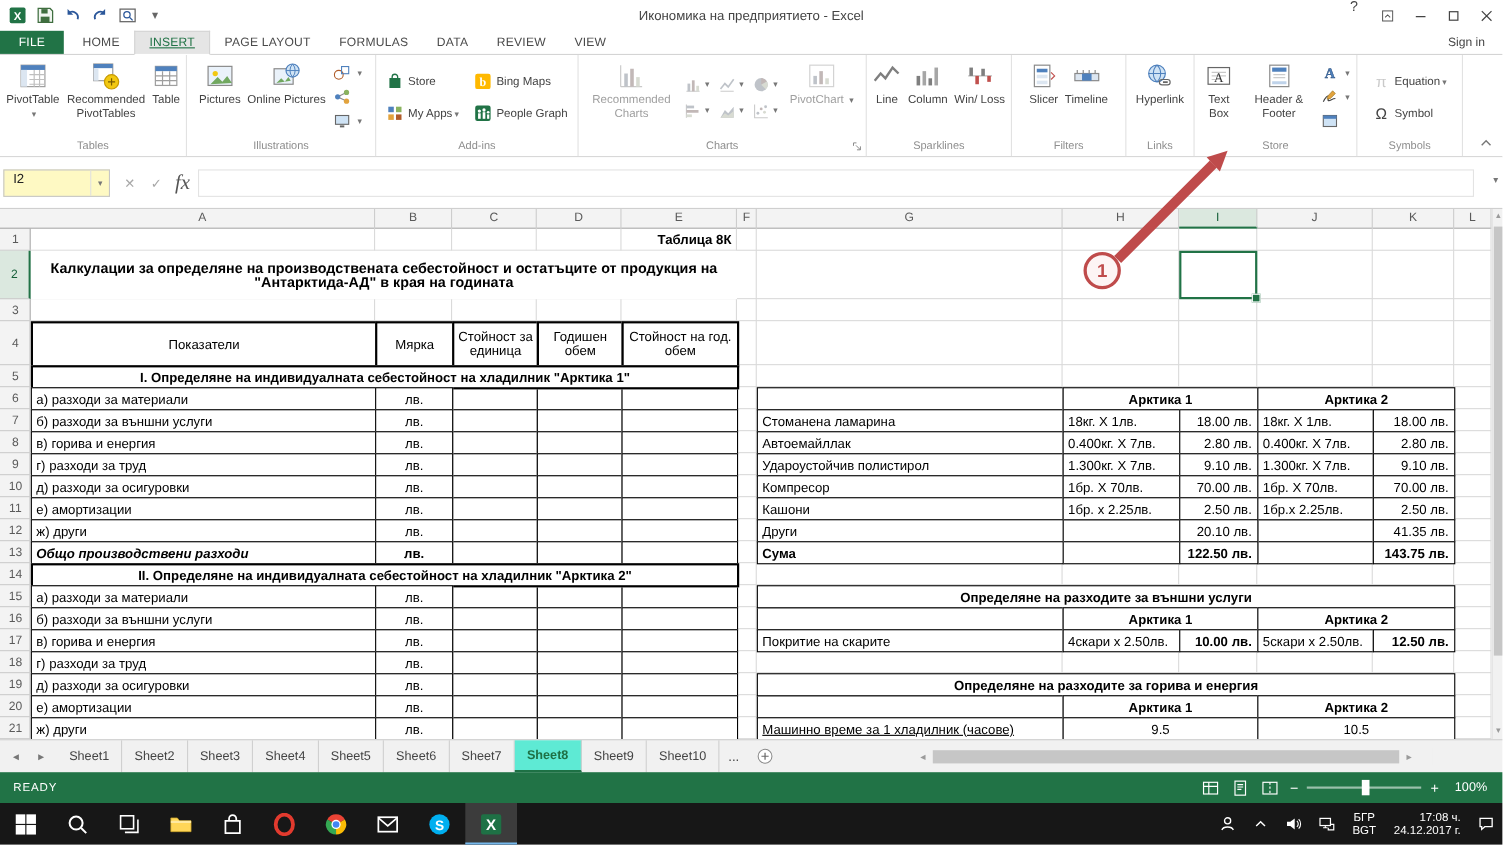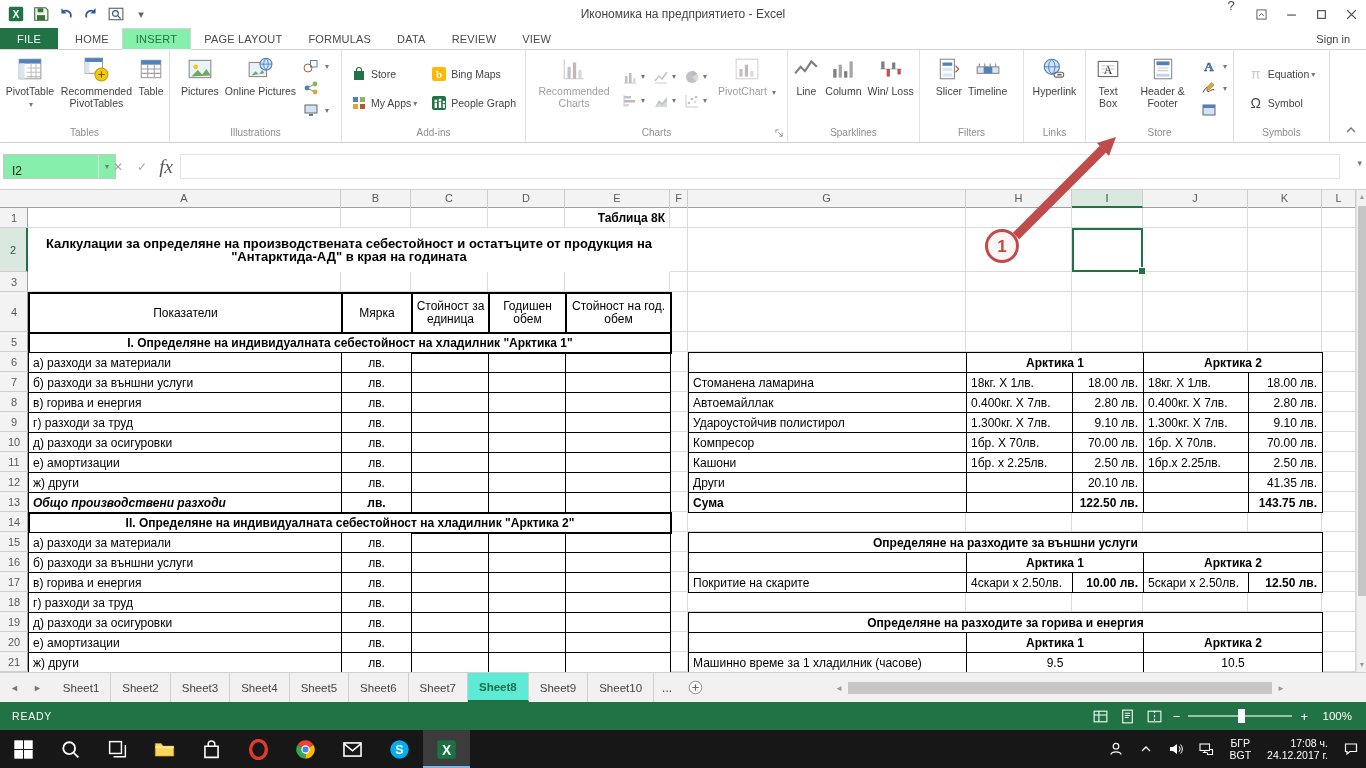--- a/index.html
+++ b/index.html
@@ -18,21 +18,21 @@
 #winctl{margin-left:auto;display:flex;align-items:center;height:28px;}
 .wbtn{width:30px;height:28px;display:flex;align-items:center;justify-content:center;}
 .wbtn .icon{width:11px;height:11px;}
 .wbtn .tg{font-size:13px;color:#444;line-height:11px;}
 
 
 #ribbon-tabs{position:absolute;top:28px;left:0;width:1366px;height:22px;background:#fff;border-bottom:1px solid #d4d4d4;display:flex;align-items:stretch;}
 #tab-list{display:flex;align-items:stretch;}
 .rtab{padding:0 13px;display:flex;align-items:center;font-size:11px;color:#4a4a4a;letter-spacing:.2px;white-space:nowrap;}
 .rtab.file{background:#217346;color:#fff;padding:0 17px;margin-right:4px;}
-.rtab.active{color:#217346;background:#86efac;border:1px solid #d4d4d4;border-bottom:1px solid #fff;margin-bottom:-1px;}
+.rtab.active{color:#217346;background:#e5e5e5;border:1px solid #d4d4d4;border-bottom:1px solid #fff;margin-bottom:-1px;text-decoration:underline;}
 #signin{margin-left:auto;padding-right:16px;font-size:11px;color:#444;display:flex;align-items:center;}
 
 
 #ribbon{position:absolute;top:50px;left:0;width:1366px;height:93px;background:#fff;border-bottom:1px solid #cfcfcf;}
 #ribbon-groups{display:flex;height:92px;}
 .rgroup{display:flex;flex-direction:column;border-right:1px solid #e2e2e2;flex:0 0 auto;position:relative;}
 .g-tables{width:170px}.g-illustrations{width:172px}.g-add-ins{width:184px}.g-charts{width:262px}
 .g-sparklines{width:132px}.g-filters{width:104px}.g-links{width:62px}.g-text{width:148px}.g-symbols{width:96px}
 .rg-body{flex:1;display:flex;align-items:stretch;justify-content:center;padding:2px 2px 0;overflow:hidden;}
 .rg-label{height:17px;font-size:10px;color:#8e8e8e;text-align:center;line-height:15px;position:relative;}
@@ -48,21 +48,21 @@
 .btn-sm .icon{width:16px;height:16px;margin-right:4px;}
 .btn-sm .tg{font-size:13px;color:#8a8a8a;line-height:16px;}
 .addin-col{display:flex;flex-direction:column;justify-content:center;gap:7px;padding:0 3px;}
 .chart-grid{display:grid;grid-template-columns:repeat(3,31px);grid-auto-rows:24px;align-content:center;margin:0 4px;}
 .cg-btn{display:flex;align-items:center;justify-content:center;}
 .cg-btn .icon{width:16px;height:16px;margin-right:1px;}
 #ribbon-collapse{position:absolute;right:9px;bottom:6px;width:12px;height:12px;color:#777;}
 
 
 #formula-bar{position:absolute;top:143px;left:0;width:1366px;height:47px;background:#fff;border-bottom:1px solid #cfcfcf;}
-#namebox{position:absolute;left:3px;top:11px;width:113px;height:25px;border:1px solid #c6c6c6;background:#86efac;font-size:12px;color:#222;display:flex;align-items:flex-end;padding-left:8px;}
+#namebox{position:absolute;left:3px;top:11px;width:97px;height:25px;border:1px solid #c6c6c6;background:#fef9c3;font-size:12px;color:#222;display:flex;align-items:flex-start;padding-left:8px;}
 #nb-arrow{position:absolute;right:0;top:0;width:17px;height:23px;border-left:1px solid #e0e0e0;display:flex;align-items:center;justify-content:center;font-size:8px;color:#777;}
 #fbtns{position:absolute;left:106px;top:11px;height:25px;display:flex;align-items:center;}
 .fbtn{width:24px;height:25px;display:flex;align-items:center;justify-content:center;font-size:12px;color:#a8a8a8;}
 .fbtn.fx{color:#555;font-style:italic;font-family:"Liberation Serif",serif;font-size:19px;}
 #finput{position:absolute;left:180px;top:11px;width:1160px;height:25px;background:#fff;border:1px solid #e3e3e3;}
 #fexpand{position:absolute;right:4px;top:15px;font-size:9px;color:#777;}
 
 
 #grid-corner{position:absolute;left:0;top:190px;width:28px;height:18px;background:#f3f3f3;border-right:1px solid #9f9f9f;border-bottom:1px solid #9f9f9f;}
 #grid-corner:after{content:"";position:absolute;right:2px;bottom:2px;border-left:8px solid transparent;border-bottom:8px solid #b9b9b9;}
@@ -844,21 +844,21 @@
       <div class="cell b a-c d1" style="left: 938px; top: 344px; width: 178px; height: 21px;">Арктика 1</div>
       <div class="cell b a-c d1" style="left: 1115px; top: 344px; width: 180px; height: 21px;">Арктика 2</div>
       <div class="cell d1" style="left: 660px; top: 364px; width: 279px; height: 21px;">Покритие на скарите</div>
       <div class="cell d1" style="left: 938px; top: 364px; width: 107px; height: 21px;">4скари х 2.50лв.</div>
       <div class="cell b a-r d1" style="left: 1044px; top: 364px; width: 72px; height: 21px;">10.00 лв.</div>
       <div class="cell d1" style="left: 1115px; top: 364px; width: 106px; height: 21px;">5скари х 2.50лв.</div>
       <div class="cell b a-r d1" style="left: 1220px; top: 364px; width: 75px; height: 21px;">12.50 лв.</div>
       <div class="cell b a-c d1" style="left: 660px; top: 404px; width: 635px; height: 21px;">Определяне на разходите за горива и енергия</div>
       <div class="cell b a-c d1" style="left: 938px; top: 424px; width: 178px; height: 21px;">Арктика 1</div>
       <div class="cell b a-c d1" style="left: 1115px; top: 424px; width: 180px; height: 21px;">Арктика 2</div>
-      <div class="cell d1" style="left: 660px; top: 444px; width: 279px; height: 21px;">Машинно време за 1 хладилник (часове)</div>
+      <div class="cell d1" style="left: 660px; top: 444px; width: 279px; height: 21px; text-decoration: underline;">Машинно време за 1 хладилник (часове)</div>
       <div class="cell a-c d1" style="left: 938px; top: 444px; width: 178px; height: 21px;">9.5</div>
       <div class="cell a-c d1" style="left: 1115px; top: 444px; width: 180px; height: 21px;">10.5</div>
       <div id="sel-box" style="left: 1044px; top: 20px; width: 71px; height: 44px;"></div>
     </div>
 
   <div id="vscroll">
     <div class="sarrow" style="top:0">▲</div>
     <div id="vthumb"></div>
     <div class="sarrow" style="bottom:0">▼</div>
   </div>

